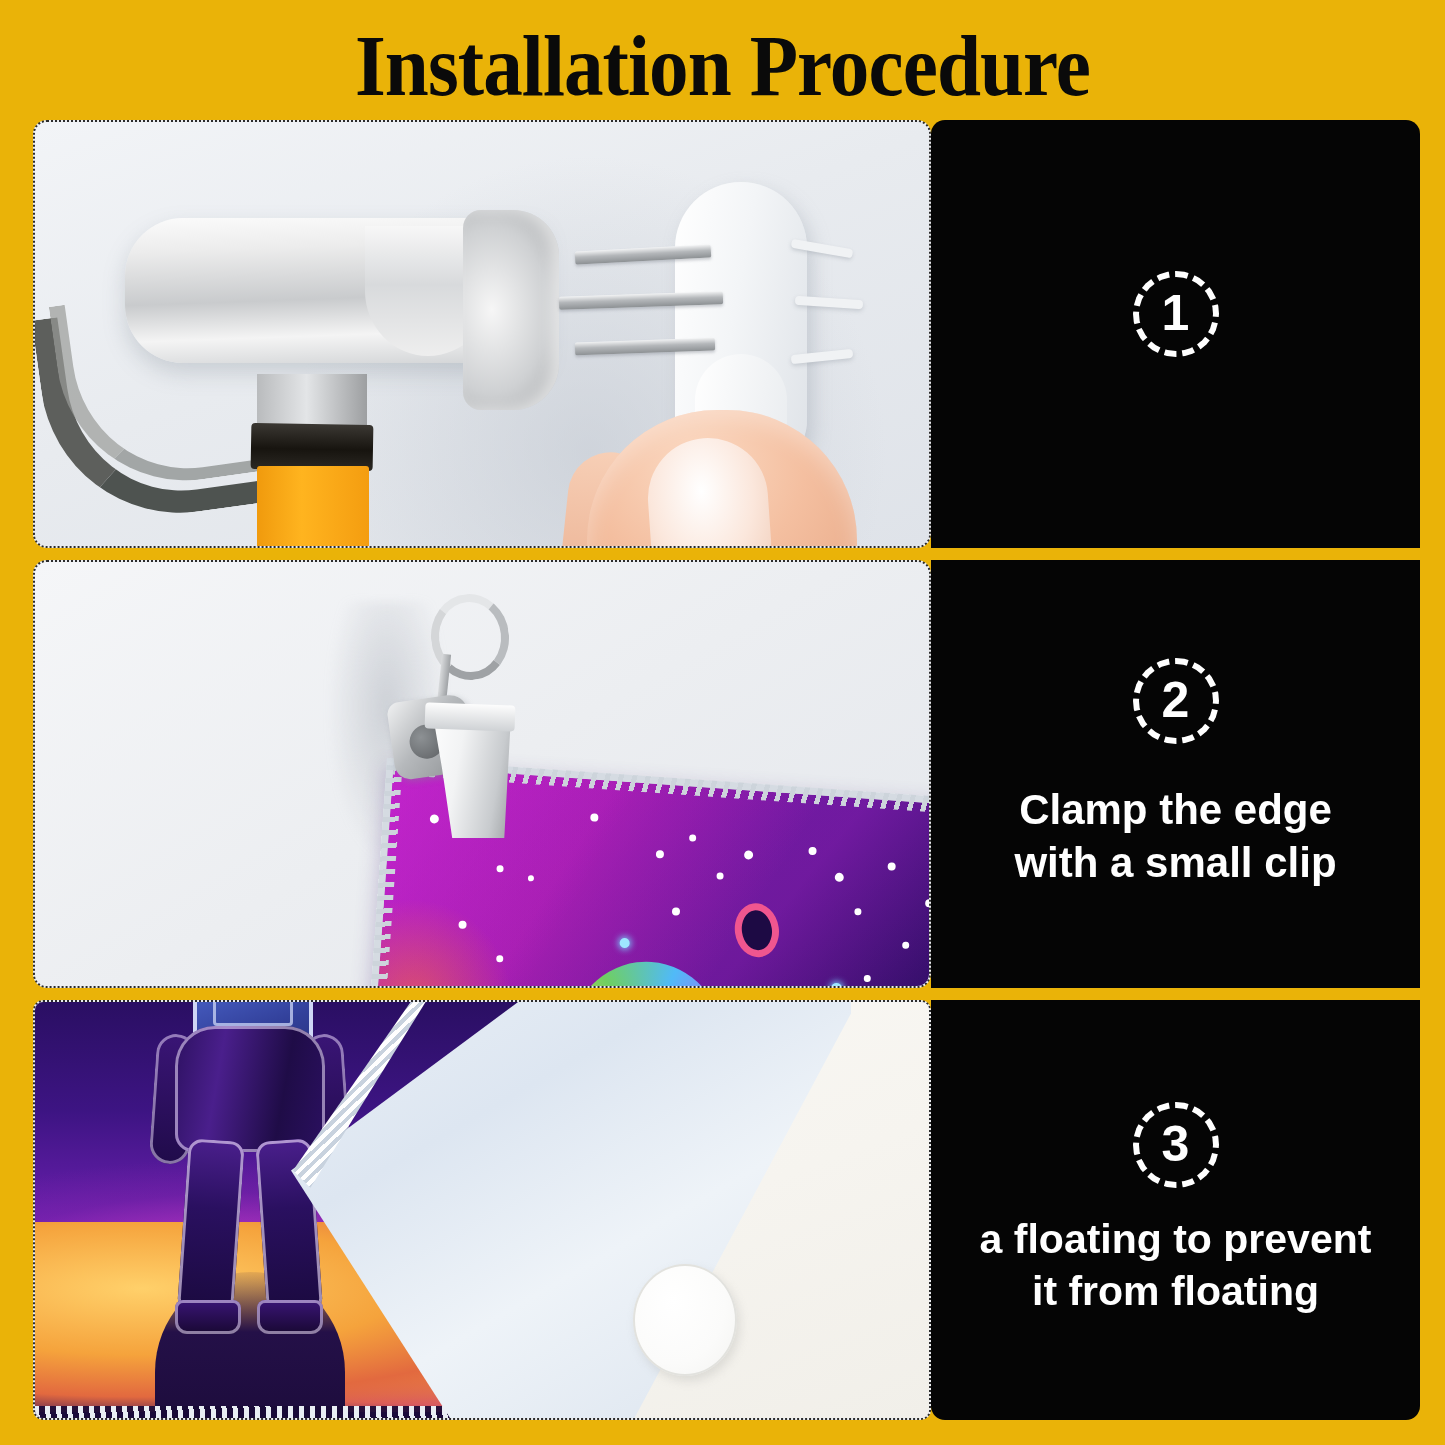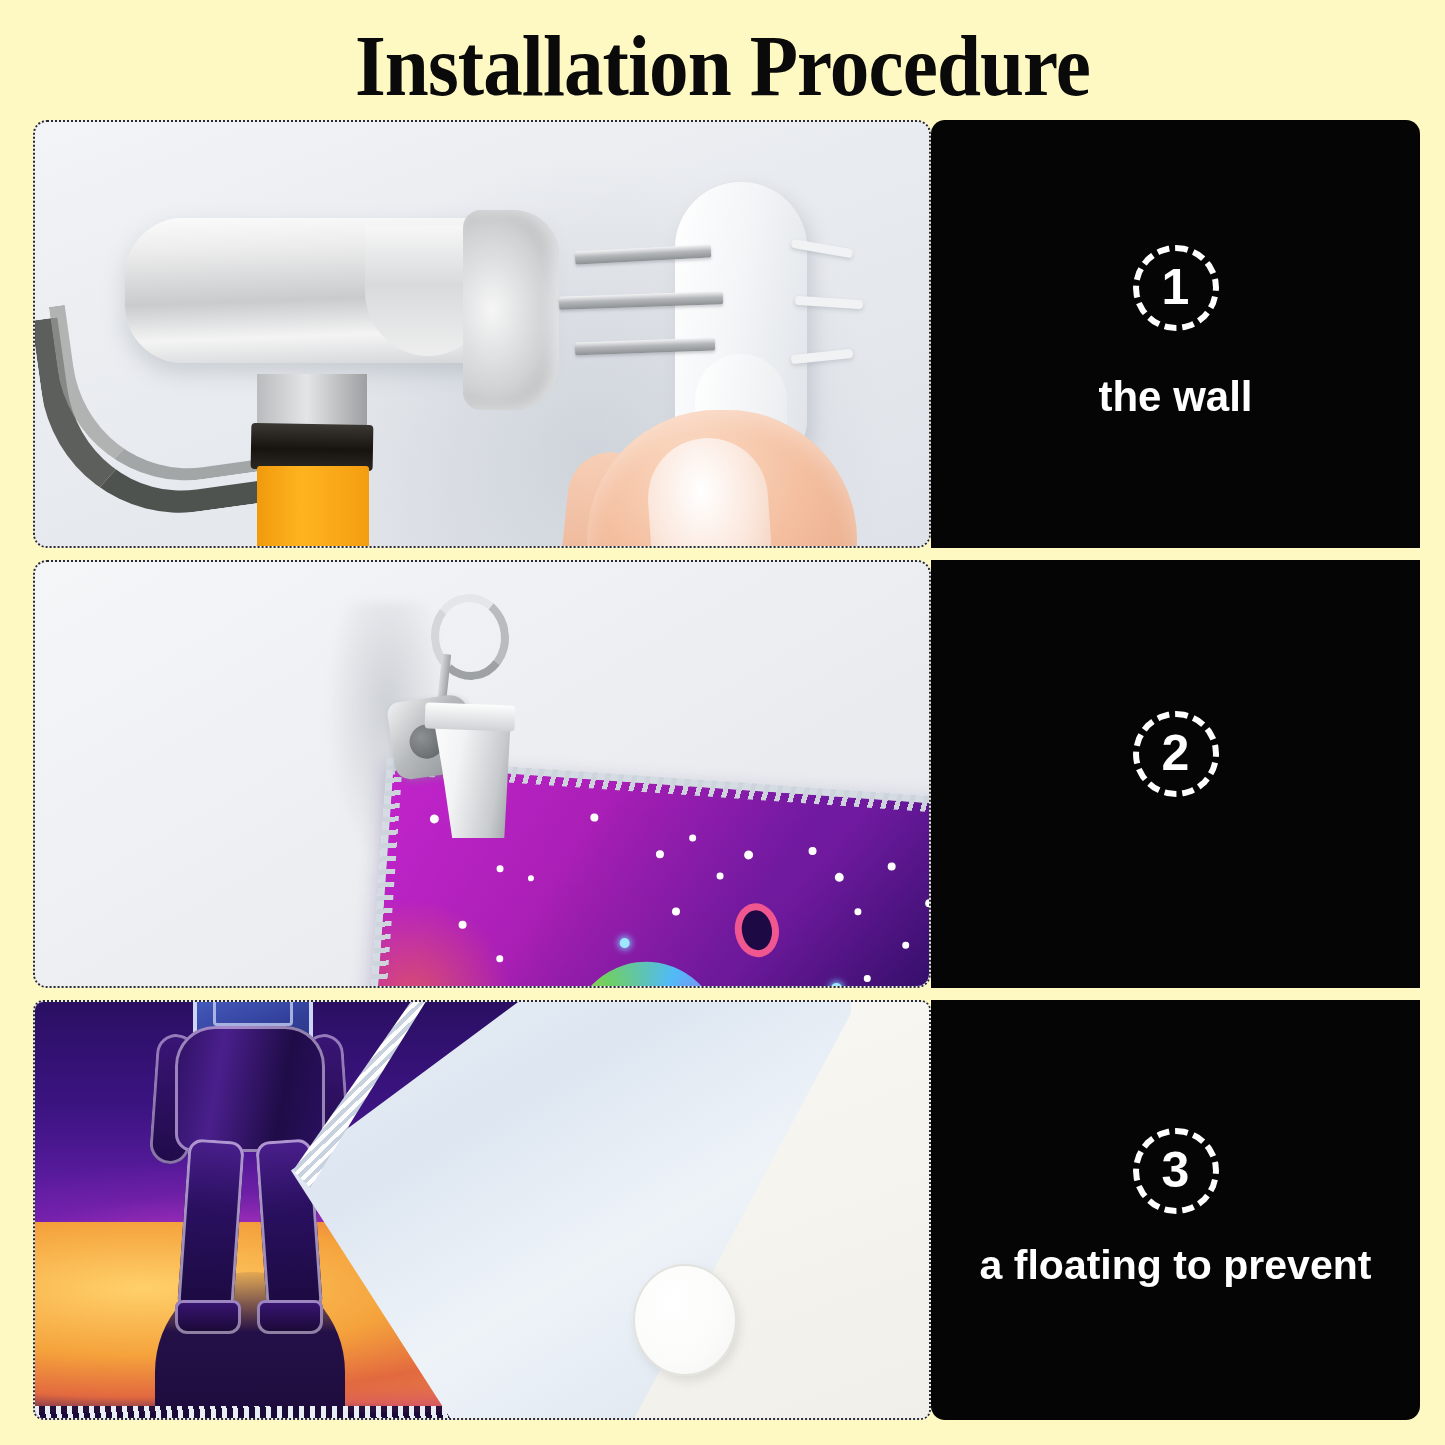--- a/index.html
+++ b/index.html
@@ -10,21 +10,21 @@
     width: 1445px;
     height: 1445px;
     background: #faf8f3;
     font-family: "Liberation Sans", sans-serif;
     overflow: hidden;
   }
   .page {
     position: relative;
     width: 1445px;
     height: 1445px;
-    background: #fef9c3;
+    background: #eab308;
   }
 
   
   .title {
     position: absolute;
     top: 18px;
     left: 0;
     width: 1445px;
     text-align: center;
     font-family: "Liberation Serif", serif;
@@ -512,21 +512,20 @@
       <div class="finger2"></div>
       <div class="thumb"></div>
       <div class="thumb-nail"></div>
     </div>
 
     <div class="note">
       <div class="badge">
         <span>1</span>
       </div>
       <div class="note-text">
-        <div>the wall</div>
       </div>
     </div>
   </div>
 
   <div class="row" id="row2">
 
     <div class="photo">
       <div class="wall2"></div>
       <div class="clip-shadow"></div>
 
@@ -564,20 +563,24 @@
       <div class="clip-stem"></div>
       <div class="clip-spring"></div>
       <div class="clip-jaw"></div>
       <div class="clip-jaw-top"></div>
     </div>
 
     <div class="note">
       <div class="badge">
         <span>2</span>
       </div>
+      <div class="note-text">
+        <div>Clamp the edge</div>
+        <div>with a small clip</div>
+      </div>
     </div>
   </div>
 
   <div class="row" id="row3">
 
     <div class="photo">
       <div class="wall3"></div>
 
       <div class="tapestry3">
         <div class="horizon-glow"></div>
@@ -600,17 +603,18 @@
       <div class="fold-hem"></div>
       <div class="sticker"></div>
     </div>
 
     <div class="note">
       <div class="badge">
         <span>3</span>
       </div>
       <div class="note-text">
         <div>a floating to prevent</div>
+        <div>it from floating</div>
       </div>
     </div>
   </div>
 
 </div>
 
 </body></html>

